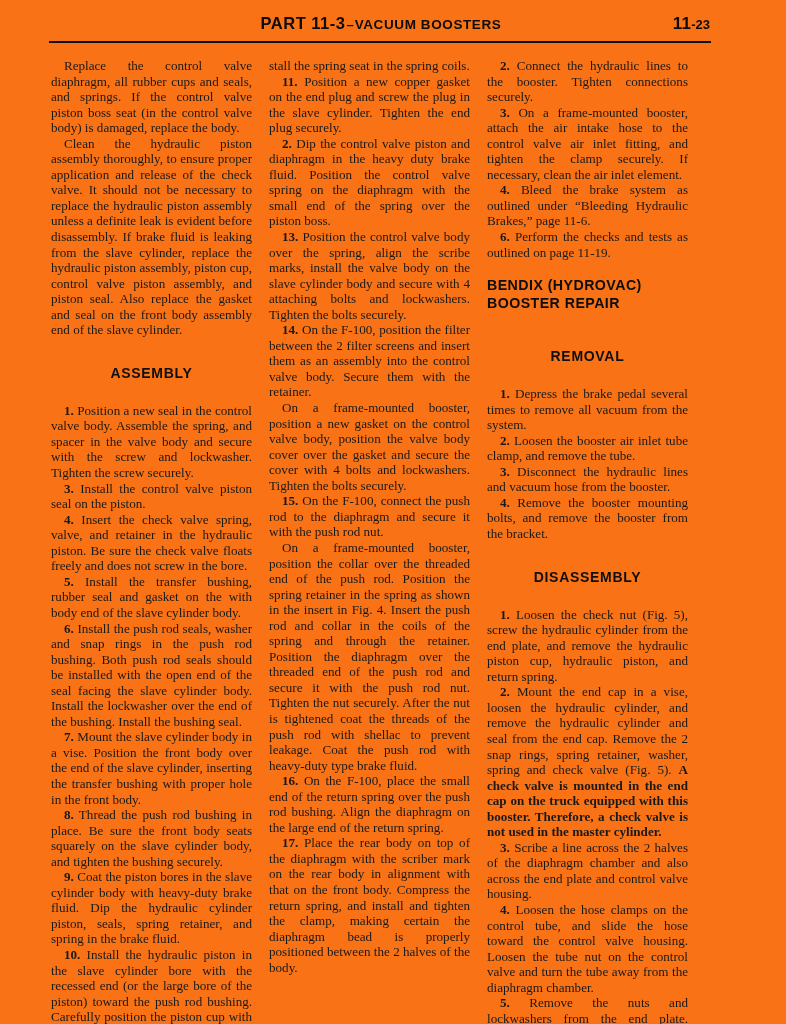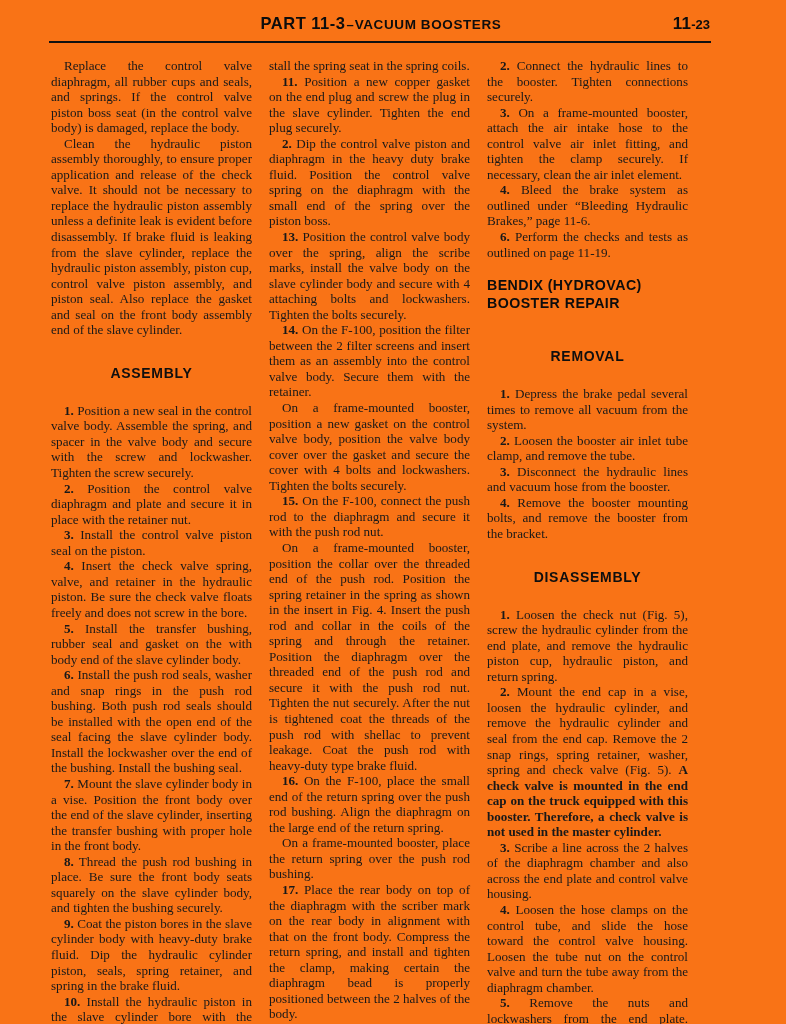--- a/index.html
+++ b/index.html
@@ -167,41 +167,39 @@
   <div class="rule"></div>
 
   <div class="columns">
     <div class="col">
         <p class="indent">Replace the control valve diaphragm, all rubber cups and seals, and springs. If the control valve piston boss seat (in the control valve body) is damaged, replace the body.</p>
         <p class="indent">Clean the hydraulic piston assembly thoroughly, to ensure proper application and release of the check valve. It should not be necessary to replace the hydraulic piston assembly unless a definite leak is evident before disassembly. If brake fluid is leaking from the slave cylinder, replace the hydraulic piston assembly, piston cup, control valve piston assembly, and piston seal. Also replace the gasket and seal on the front body assembly end of the slave cylinder.</p>
         <div class="sp-before-subhead"></div>
         <h3 class="subhead">ASSEMBLY</h3>
         <div class="sp-after-subhead"></div>
         <p class="indent"><b class="num">1.</b><span> Position a new seal in the control valve body. Assemble the spring, and spacer in the valve body and secure with the screw and lockwasher. Tighten the screw securely.</span></p>
-        <p class="indent"><b class="num">2.</b><span> Position the control valve diaphragm and plate and secure it in place with the retainer nut.</span></p>
         <p class="indent"><b class="num">3.</b><span> Install the control valve piston seal on the piston.</span></p>
         <p class="indent"><b class="num">4.</b><span> Insert the check valve spring, valve, and retainer in the hydraulic piston. Be sure the check valve floats freely and does not screw in the bore.</span></p>
         <p class="indent"><b class="num">5.</b><span> Install the transfer bushing, rubber seal and gasket on the with body end of the slave cylinder body.</span></p>
         <p class="indent"><b class="num">6.</b><span> Install the push rod seals, washer and snap rings in the push rod bushing. Both push rod seals should be installed with the open end of the seal facing the slave cylinder body. Install the lockwasher over the end of the bushing. Install the bushing seal.</span></p>
         <p class="indent"><b class="num">7.</b><span> Mount the slave cylinder body in a vise. Position the front body over the end of the slave cylinder, inserting the transfer bushing with proper hole in the front body.</span></p>
         <p class="indent"><b class="num">8.</b><span> Thread the push rod bushing in place. Be sure the front body seats squarely on the slave cylinder body, and tighten the bushing securely.</span></p>
         <p class="indent"><b class="num">9.</b><span> Coat the piston bores in the slave cylinder body with heavy-duty brake fluid. Dip the hydraulic cylinder piston, seals, spring retainer, and spring in the brake fluid.</span></p>
         <p class="indent"><b class="num">10.</b><span> Install the hydraulic piston in the slave cylinder bore with the recessed end (or the large bore of the piston) toward the push rod bushing. Carefully position the piston cup with the recessed end toward the large spring, spring retainer and spring on top of the piston.</span></p>
       </div>
     <div class="col">
         <p class="noindent">stall the spring seat in the spring coils.</p>
         <p class="indent"><b class="num">11.</b><span> Position a new copper gasket on the end plug and screw the plug in the slave cylinder. Tighten the end plug securely.</span></p>
         <p class="indent"><b class="num">2.</b><span> Dip the control valve piston and diaphragm in the heavy duty brake fluid. Position the control valve spring on the diaphragm with the small end of the spring over the piston boss.</span></p>
         <p class="indent"><b class="num">13.</b><span> Position the control valve body over the spring, align the scribe marks, install the valve body on the slave cylinder body and secure with 4 attaching bolts and lockwashers. Tighten the bolts securely.</span></p>
         <p class="indent"><b class="num">14.</b><span> On the F-100, position the filter between the 2 filter screens and insert them as an assembly into the control valve body. Secure them with the retainer.</span></p>
         <p class="indent">On a frame-mounted booster, position a new gasket on the control valve body, position the valve body cover over the gasket and secure the cover with 4 bolts and lockwashers. Tighten the bolts securely.</p>
         <p class="indent"><b class="num">15.</b><span> On the F-100, connect the push rod to the diaphragm and secure it with the push rod nut.</span></p>
         <p class="indent">On a frame-mounted booster, position the collar over the threaded end of the push rod. Position the spring retainer in the spring as shown in the insert in Fig. 4. Insert the push rod and collar in the coils of the spring and through the retainer. Position the diaphragm over the threaded end of the push rod and secure it with the push rod nut. Tighten the nut securely. After the nut is tightened coat the threads of the push rod with shellac to prevent leakage. Coat the push rod with heavy-duty type brake fluid.</p>
         <p class="indent"><b class="num">16.</b><span> On the F-100, place the small end of the return spring over the push rod bushing. Align the diaphragm on the large end of the return spring.</span></p>
-        <p class="indent">On a frame-mounted booster, place the return spring over the push rod bushing.</p>
         <p class="indent"><b class="num">17.</b><span> Place the rear body on top of the diaphragm with the scriber mark on the rear body in alignment with that on the front body. Compress the return spring, and install and tighten the clamp, making certain the diaphragm bead is properly positioned between the 2 halves of the body.</span></p>
       </div>
     <div class="col">
         <p class="indent"><b class="num">2.</b><span> Connect the hydraulic lines to the booster. Tighten connections securely.</span></p>
         <p class="indent"><b class="num">3.</b><span> On a frame-mounted booster, attach the air intake hose to the control valve air inlet fitting, and tighten the clamp securely. If necessary, clean the air inlet element.</span></p>
         <p class="indent"><b class="num">4.</b><span> Bleed the brake system as outlined under “Bleeding Hydraulic Brakes,” page 11-6.</span></p>
         <p class="indent"><b class="num">6.</b><span> Perform the checks and tests as outlined on page 11-19.</span></p>
         <div class="sp-before-mainhead"></div>
         <h2 class="mainhead"><span>BENDIX  (HYDROVAC)</span><br><span>BOOSTER REPAIR</span></h2>
         <div class="sp-after-mainhead"></div>

